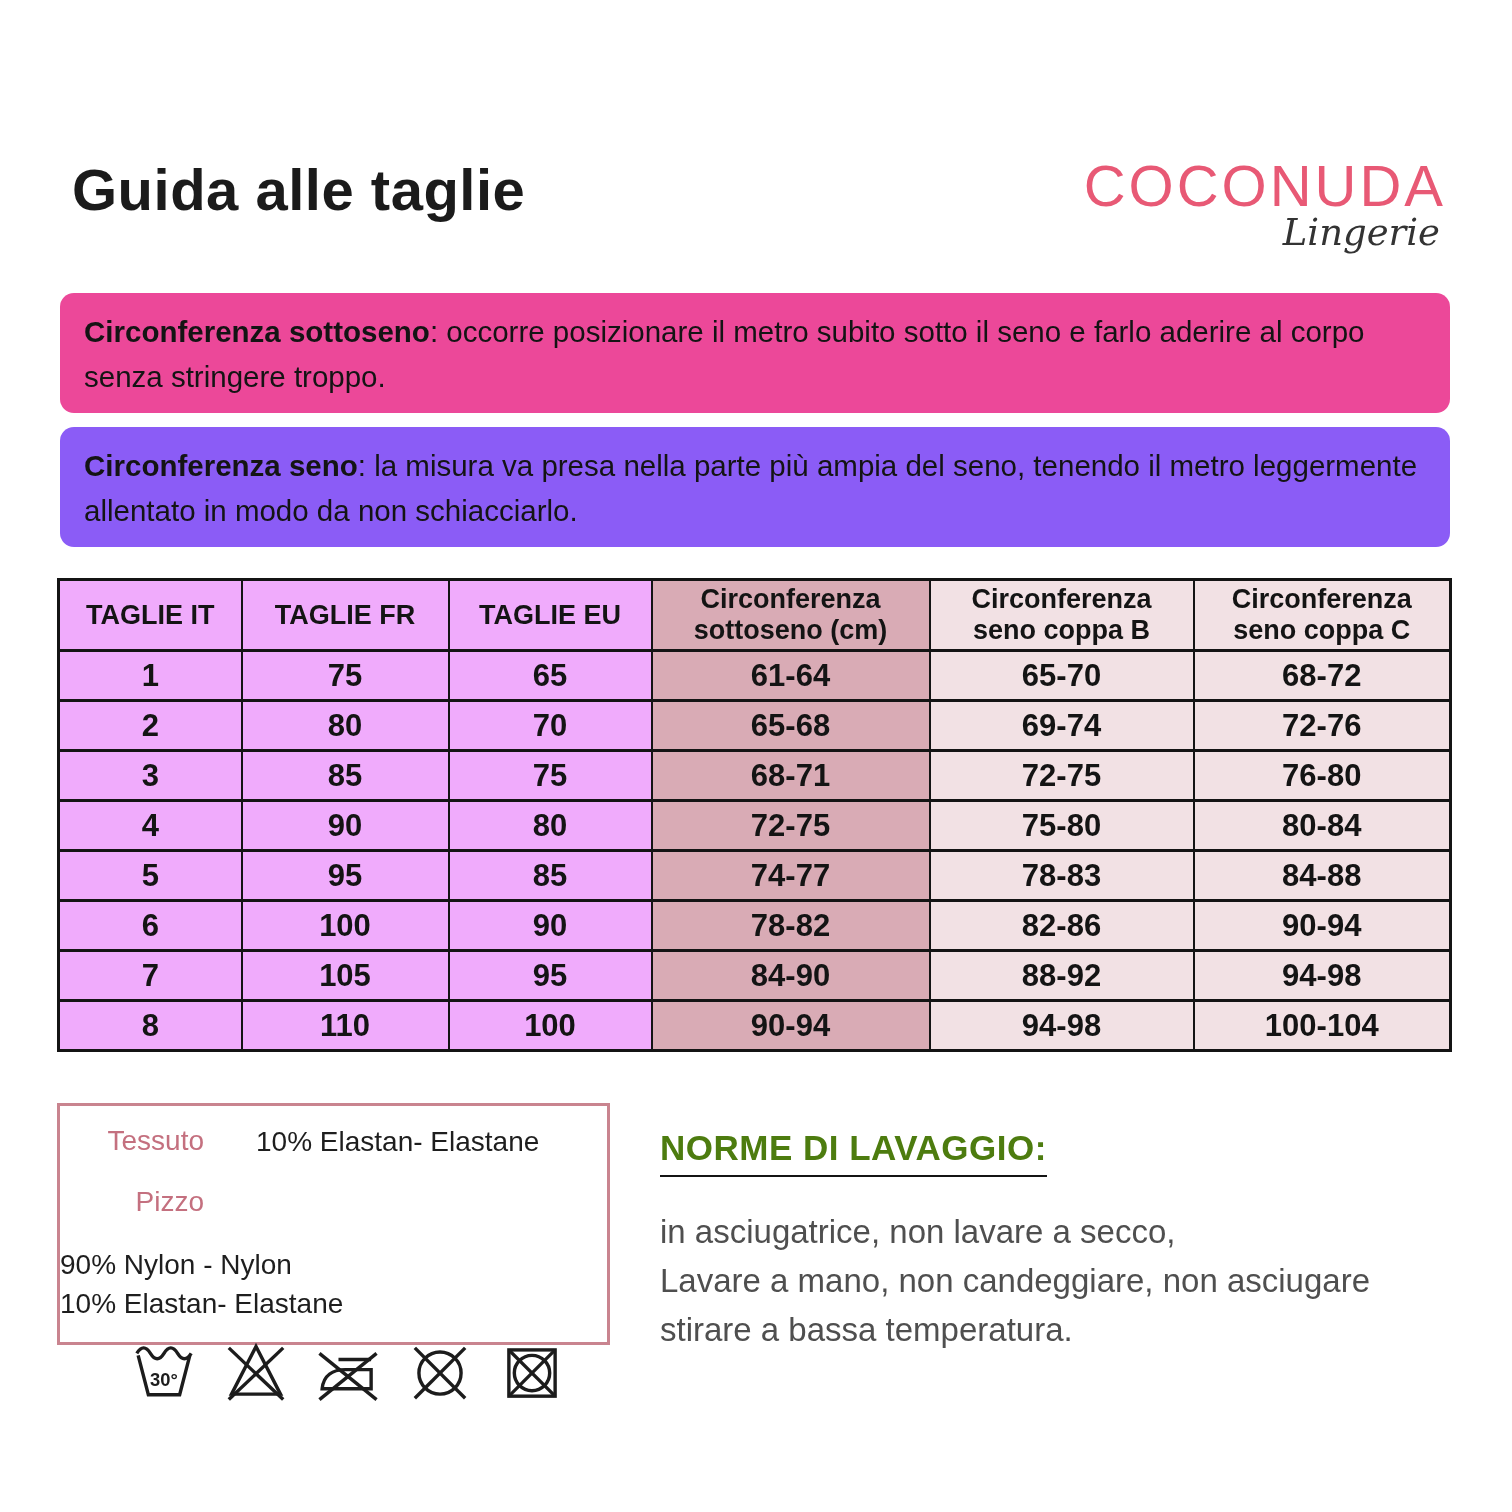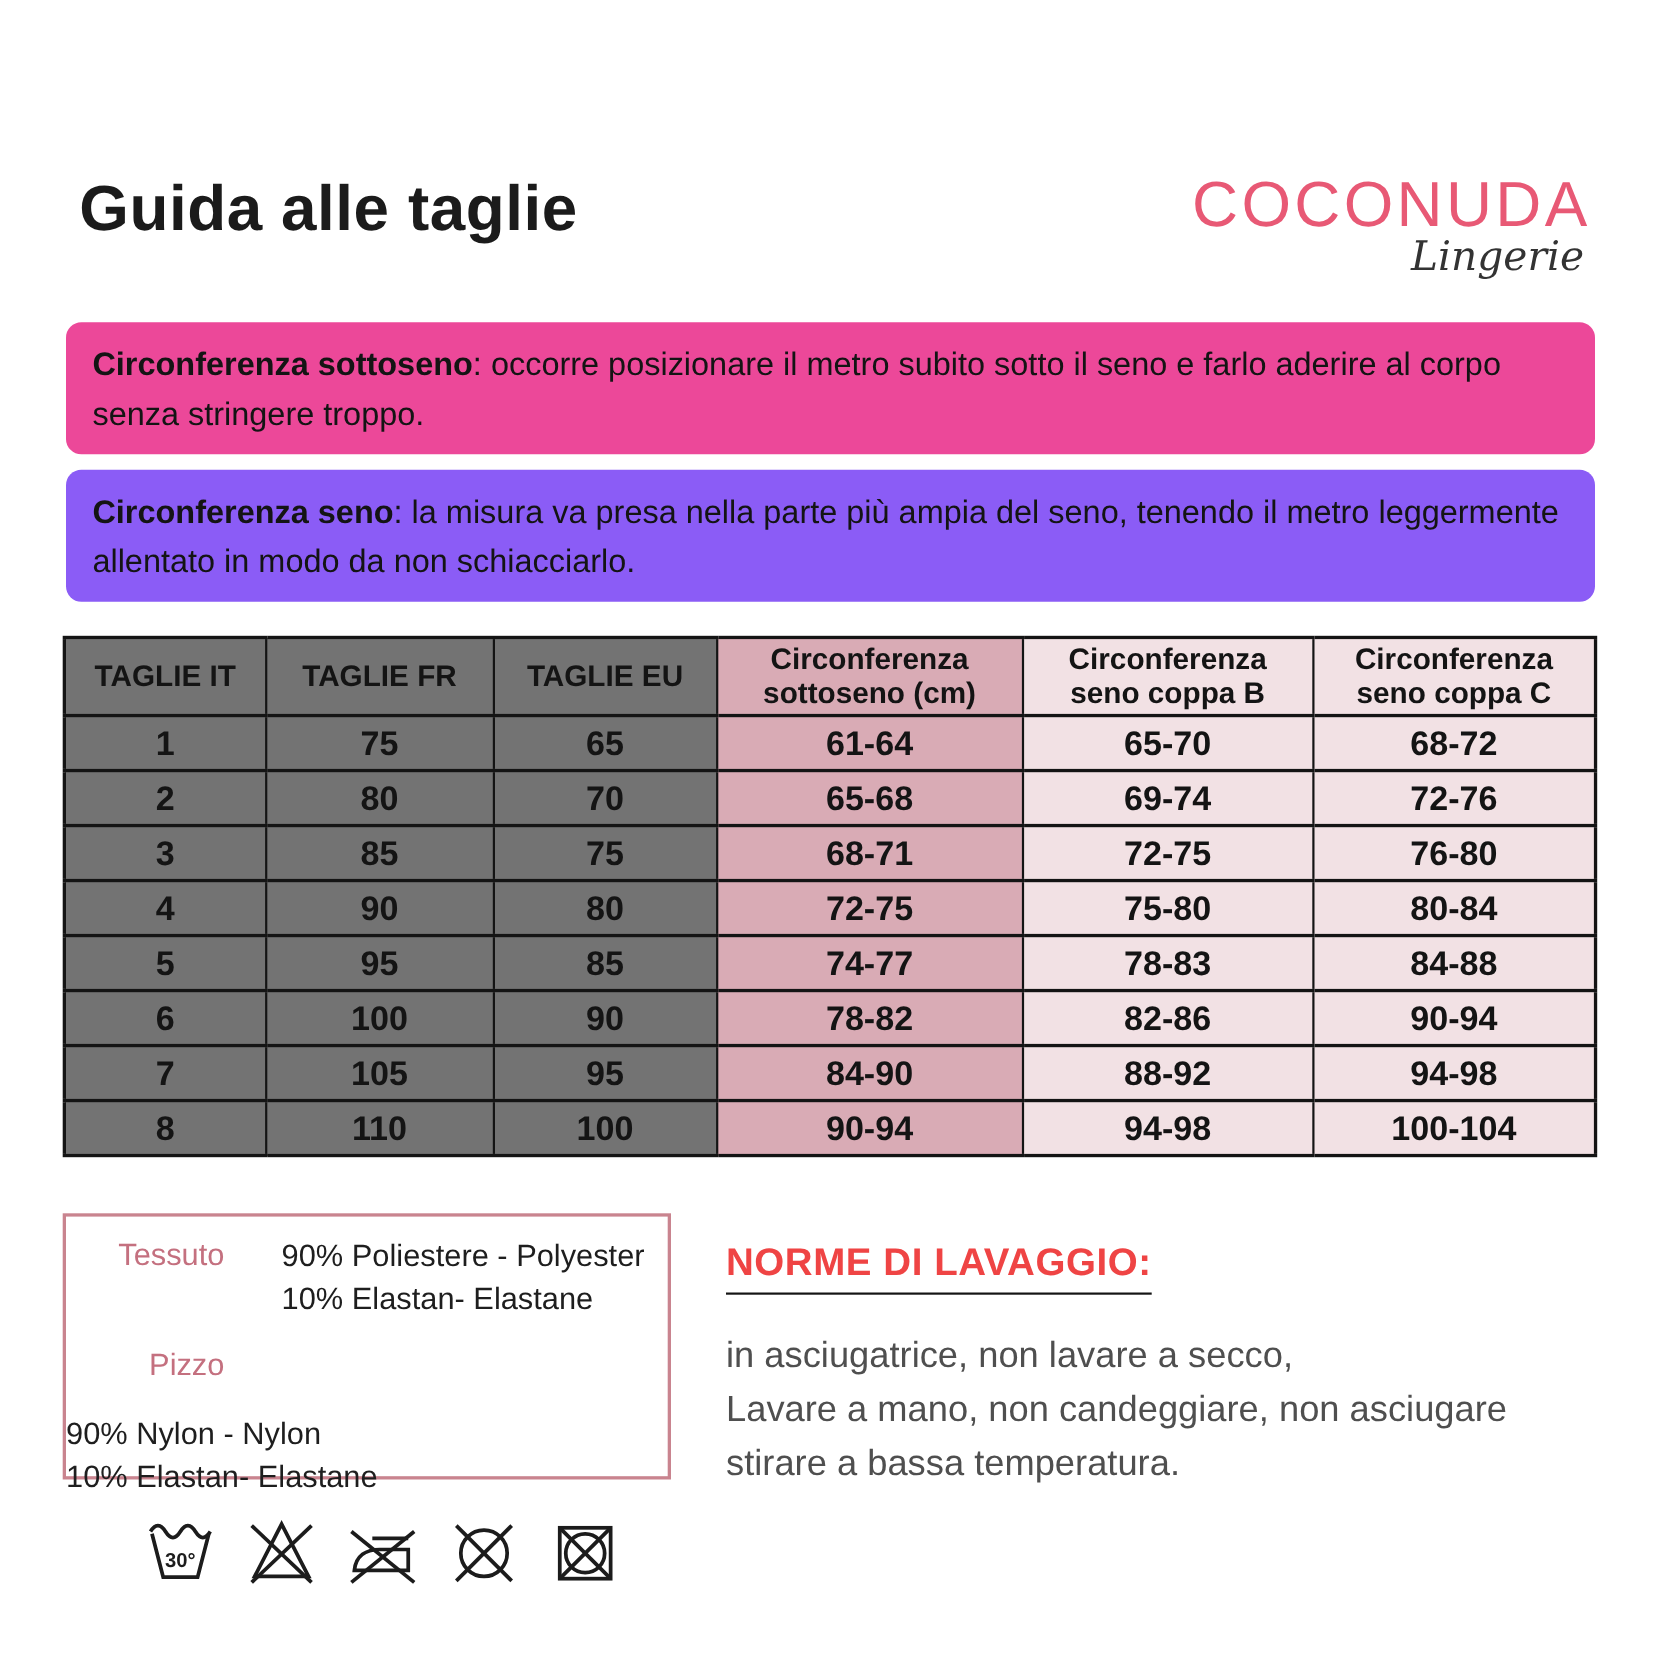--- a/index.html
+++ b/index.html
@@ -21,21 +21,21 @@
               font-size:29.5px; line-height:45px; color:#141414; }
   .info-box b { font-weight:700; }
   .box-dark  { top:293px; background:#ec4899; min-height:111px; }
   .box-light { top:427px; background:#8b5cf6; min-height:111px; }
 
   
   .size-table { left:57px; top:578px; border-collapse:collapse; table-layout:fixed;
                 width:1392px; border:3px solid #141414; }
   .size-table th, .size-table td {
       border:2px solid #141414; border-top-width:3px; border-bottom-width:3px;
-      text-align:center; vertical-align:middle; color:#141414; background:#737373; }
+      text-align:center; vertical-align:middle; color:#141414; background:#f0abfc; }
   .size-table th { height:71px; font-size:27px; font-weight:700; line-height:31px; }
   .size-table td { height:50px; font-size:31px; font-weight:700; }
   .size-table th:nth-child(4), .size-table td:nth-child(4) { background:#d9abb5; }
   .size-table th:nth-child(5), .size-table td:nth-child(5),
   .size-table th:nth-child(6), .size-table td:nth-child(6) { background:#f2e1e4; }
   .hl { display:block; }
 
   
   .comp-box { left:57px; top:1103px; width:553px; height:242px;
               border:3px solid #c9848f; background:#ffffff; padding:14px 0 0 0; }
@@ -45,21 +45,21 @@
                 font-size:28px; color:#c4707f; line-height:38px; }
   .comp-lines { font-size:28px; color:#1e1e1e; line-height:39px; }
   .care-row { display:flex; gap:24px; margin:14px 0 0 70px; }
   .care-row svg { width:68px; height:68px; display:block; }
   .care-row svg * { stroke:#1c1c1c; stroke-width:5; fill:none; }
   .care-row svg text { stroke:none; fill:#1c1c1c; font-family:"Liberation Sans",sans-serif;
                        font-size:27px; font-weight:700; }
 
   
   .norme { left:660px; top:1128px; width:800px; }
-  .norme-title { display:inline-block; font-size:35px; font-weight:700; color:#ef4444;
+  .norme-title { display:inline-block; font-size:35px; font-weight:700; color:#4d7c0f;
                  letter-spacing:0.5px; border-bottom:2px solid #141414; padding-bottom:7px; }
   .norme-body { margin-top:30px; font-size:33px; line-height:49px; color:#4f4f4f; }
 </style>
 </head>
 <body>
 
 <h1 class="abs page-title">Guida alle taglie</h1>
 
 <div class="abs brand">
   <div class="brand-name">COCONUDA</div>
@@ -176,21 +176,20 @@
         <td>94-98</td>
         <td>100-104</td>
     </tr>
   </tbody>
 </table>
 
 <div class="abs comp-box">
   <div class="comp-row">
     <div class="comp-label">Tessuto</div>
     <div class="comp-lines">
-      <div>90% Poliestere - Polyester</div>
       <div>10% Elastan- Elastane</div>
     </div>
   </div>
   <div class="comp-row">
     <div class="comp-label">Pizzo</div>
     <div class="comp-lines">
       <div>90% Nylon - Nylon</div>
       <div>10% Elastan- Elastane</div>
     </div>
   </div>

